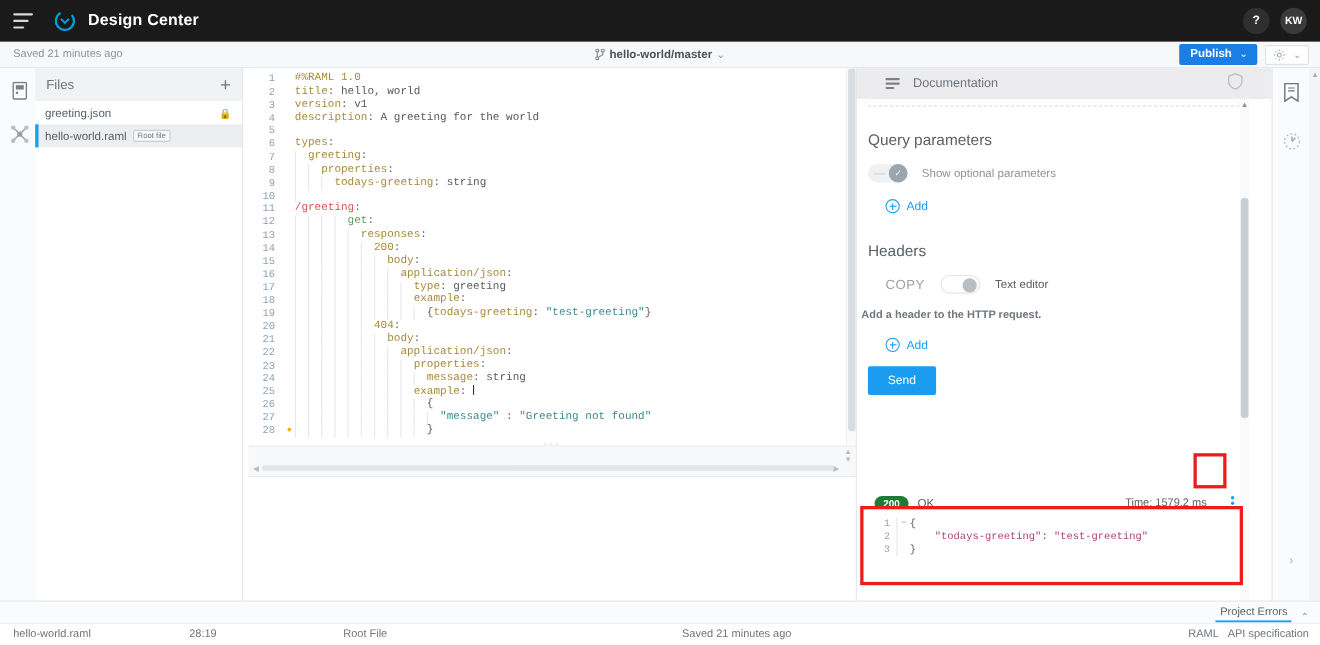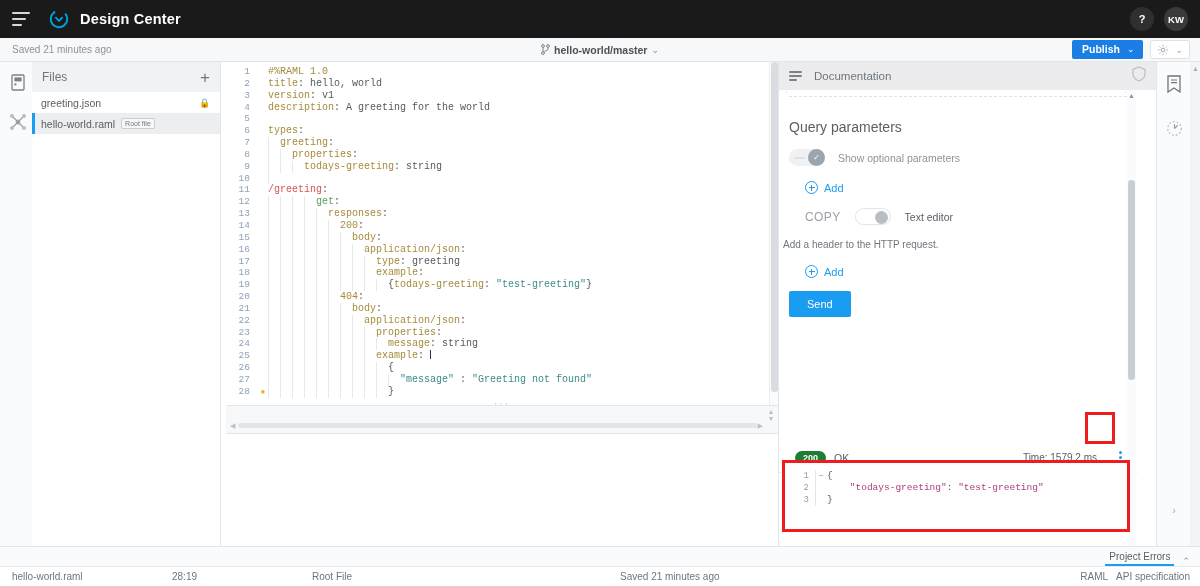--- a/index.html
+++ b/index.html
@@ -36,21 +36,21 @@
   .subbar {
     position: absolute; top: 38px; left: 0; width: 1200px; height: 24px;
     background: #f7f8f9; border-bottom: 1px solid #e3e5e8;
     display: flex; align-items: center;
   }
   .saved-text { margin-left: 12px; font-size: 10px; color: #8e9399; }
   .branch { position: absolute; left: 0; right: 0; margin: 0 auto; width: 230px;
     display: flex; align-items: center; justify-content: center; gap: 4px;
     font-size: 10.5px; color: #4b5157; font-weight: bold; cursor: pointer; text-align: center; }
   .branch .caret { font-size: 9px; color: #8e9399; font-weight: normal; }
-  .subright { margin-left: auto; display: flex; gap: 7px; margin-right: 10px; }
+  .subright { margin-left: auto; display: flex; align-items: center; gap: 7px; margin-right: 10px; }
   .publish-btn { background: #1a7ee5; color: #fff; font-size: 10.5px; font-weight: bold;
     padding: 3px 9px 4px 10px; border-radius: 2px; display: flex; align-items: center;
     gap: 7px; cursor: pointer; }
   .publish-btn .caret { font-size: 9px; font-weight: normal; }
   .gear-btn { border: 1px solid #dfe2e5; background: #fff; border-radius: 2px;
     padding: 2px 6px; display: flex; align-items: center; gap: 6px; cursor: pointer;
     color: #9aa0a6; font-size: 9px; }
 
   
   .leftrail {
@@ -125,21 +125,21 @@
     background: #e3e5e8; border-radius: 3px; }
   .ed-updown { position: absolute; top: 2px; right: 2px; width: 10px; color: #b9bec3;
     font-size: 7px; text-align: center; line-height: 7px; }
   .ed-blank { position: absolute; top: 434px; left: 226px; width: 552px; height: 130px;
     background: #ffffff; }
 
   
   .docpanel { position: absolute; top: 62px; left: 778px; width: 378px; height: 502px;
     background: #ffffff; border-left: 1px solid #e3e5e8; }
   .dochead { height: 28px; background: #ececee; display: flex; align-items: center;
-    padding: 0 10px; }
+    padding: 0 26px; }
   .dochead-icon { display: flex; flex-direction: column; gap: 2.5px; cursor: pointer; }
   .dochead-icon i { display: block; height: 1.5px; background: #7a8189; border-radius: 1px; }
   .dochead-icon i:nth-child(1){ width: 13px; }
   .dochead-icon i:nth-child(2){ width: 13px; }
   .dochead-icon i:nth-child(3){ width: 8px; }
   .doctitle { margin-left: 12px; font-size: 11.5px; color: #6e757c; }
   .shield { margin-left: auto; color: #b9bec3; cursor: pointer; }
 
   .docbody { position: absolute; top: 28px; left: 0; width: 358px; height: 474px;
     overflow: hidden; background: #fff; }
@@ -160,21 +160,21 @@
   .toggle-label { font-size: 10.5px; color: #8e9399; }
   .add-link { display: flex; align-items: center; gap: 6px; margin: 15px 0 0 26px;
     color: #1a9cf0; font-size: 11px; cursor: pointer; }
   .plus-circ { width: 13px; height: 13px; border: 1.3px solid #1a9cf0; border-radius: 50%;
     position: relative; flex: none; }
   .plus-circ::before, .plus-circ::after { content:""; position:absolute; background:#1a9cf0; }
   .plus-circ::before { left: 2.8px; top: 5.1px; width: 6.4px; height: 1.3px; }
   .plus-circ::after  { top: 2.8px; left: 5.1px; height: 6.4px; width: 1.3px; }
   .copy-row { display: flex; align-items: center; gap: 14px; margin: 14px 0 0 26px; }
   .copy-label { font-size: 12px; color: #9aa0a6; letter-spacing: .4px; cursor: pointer; }
-  .hint-text { font-size: 10px; color: #70777e; margin: 14px 0 0 4px; }
+  .hint-text { font-size: 10px; color: #70777e; margin: 14px 0 0 4px; font-weight: bold; }
   .send-btn { margin: 13px 0 0 10px; background: #1a9cf0; color: #fff; font-size: 11px;
     padding: 7px 18px; border-radius: 2px; display: inline-block; cursor: pointer; }
 
   .status-row { position: absolute; top: 353px; left: 0; width: 358px; height: 30px;
     display: flex; align-items: center; border-bottom: 1px solid #eceef0; }
   .status-pill { margin-left: 16px; background: #1e7d34; color: #fff; font-size: 9px;
     font-weight: bold; border-radius: 9px; padding: 2px 8px; }
   .status-ok { margin-left: 8px; font-size: 10.5px; color: #5a6066; }
   .status-time { margin-left: auto; font-size: 10px; color: #5a6066; margin-right: 14px; }
   .kebab { margin-right: 8px; width: 18px; display: flex; flex-direction: column;
@@ -394,20 +394,21 @@
           <div class="knob">✓</div>
         </div>
         <div class="toggle-label">Show optional parameters</div>
       </div>
 
       <div class="add-link">
         <span class="plus-circ"></span>
         <span>Add</span>
       </div>
 
+      <div class="sec-title" style="margin-top:26px;">Headers</div>
 
       <div class="copy-row">
         <div class="copy-label">COPY</div>
         <div class="toggle off">
           <div class="knob"></div>
         </div>
         <div class="toggle-label" style="color:#5a6066;">Text editor</div>
       </div>
 
       <div class="hint-text">Add a header to the HTTP request.</div>

